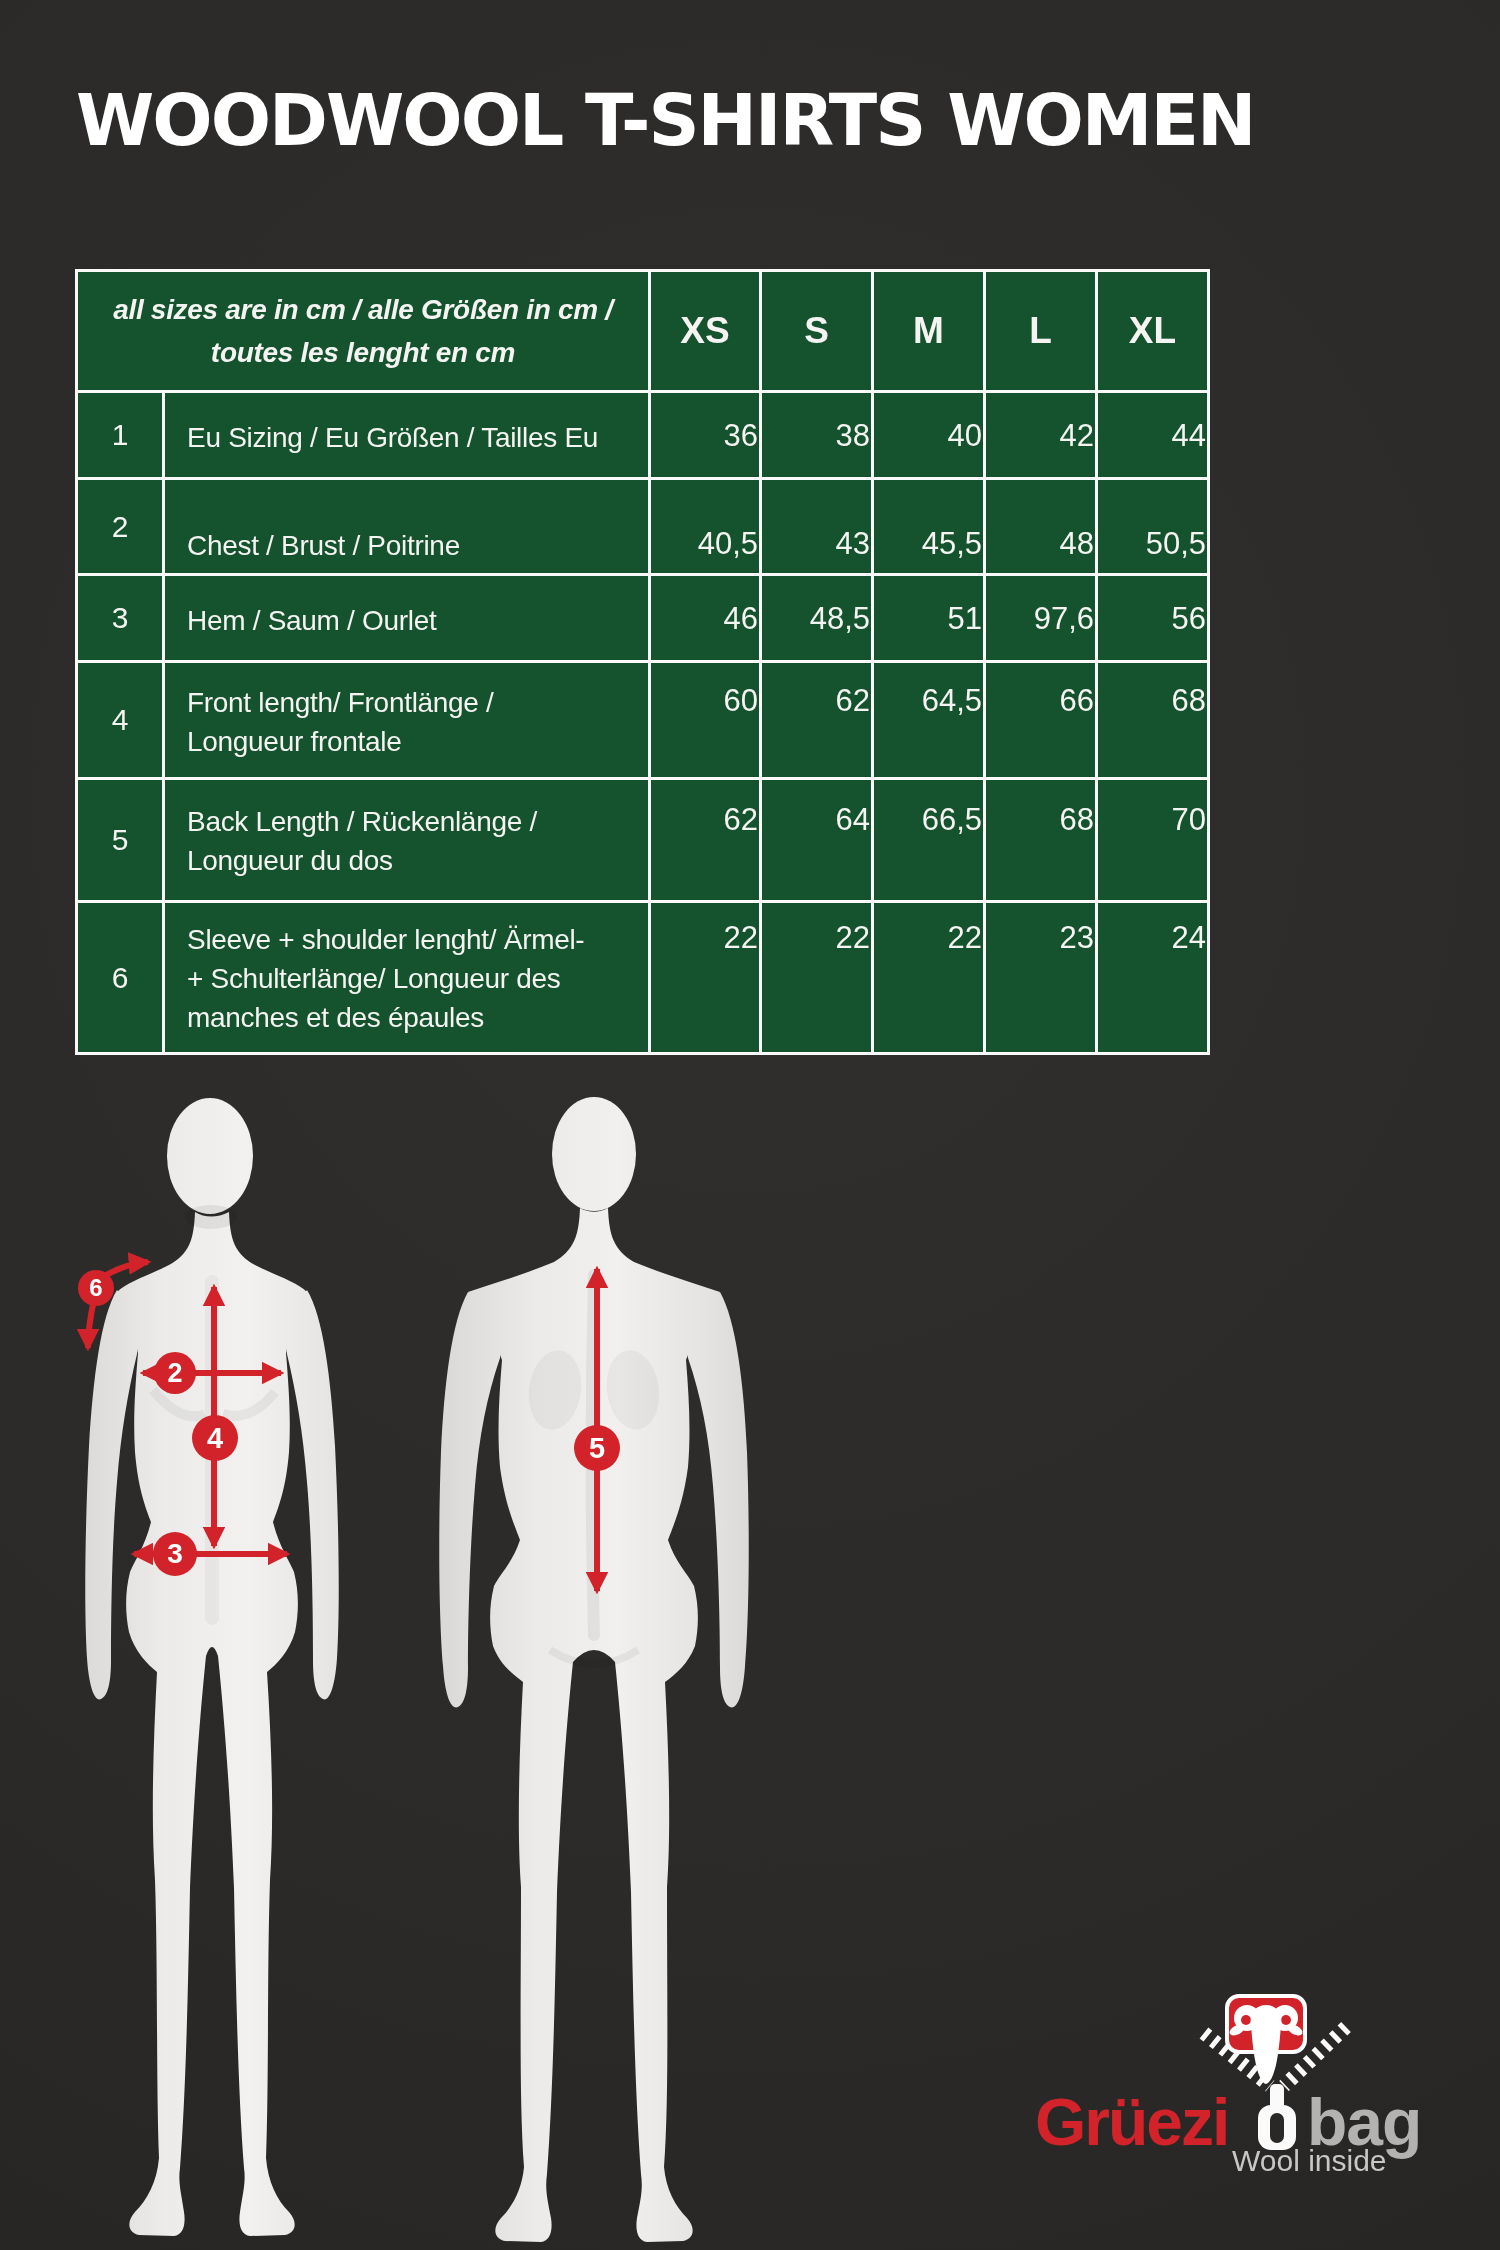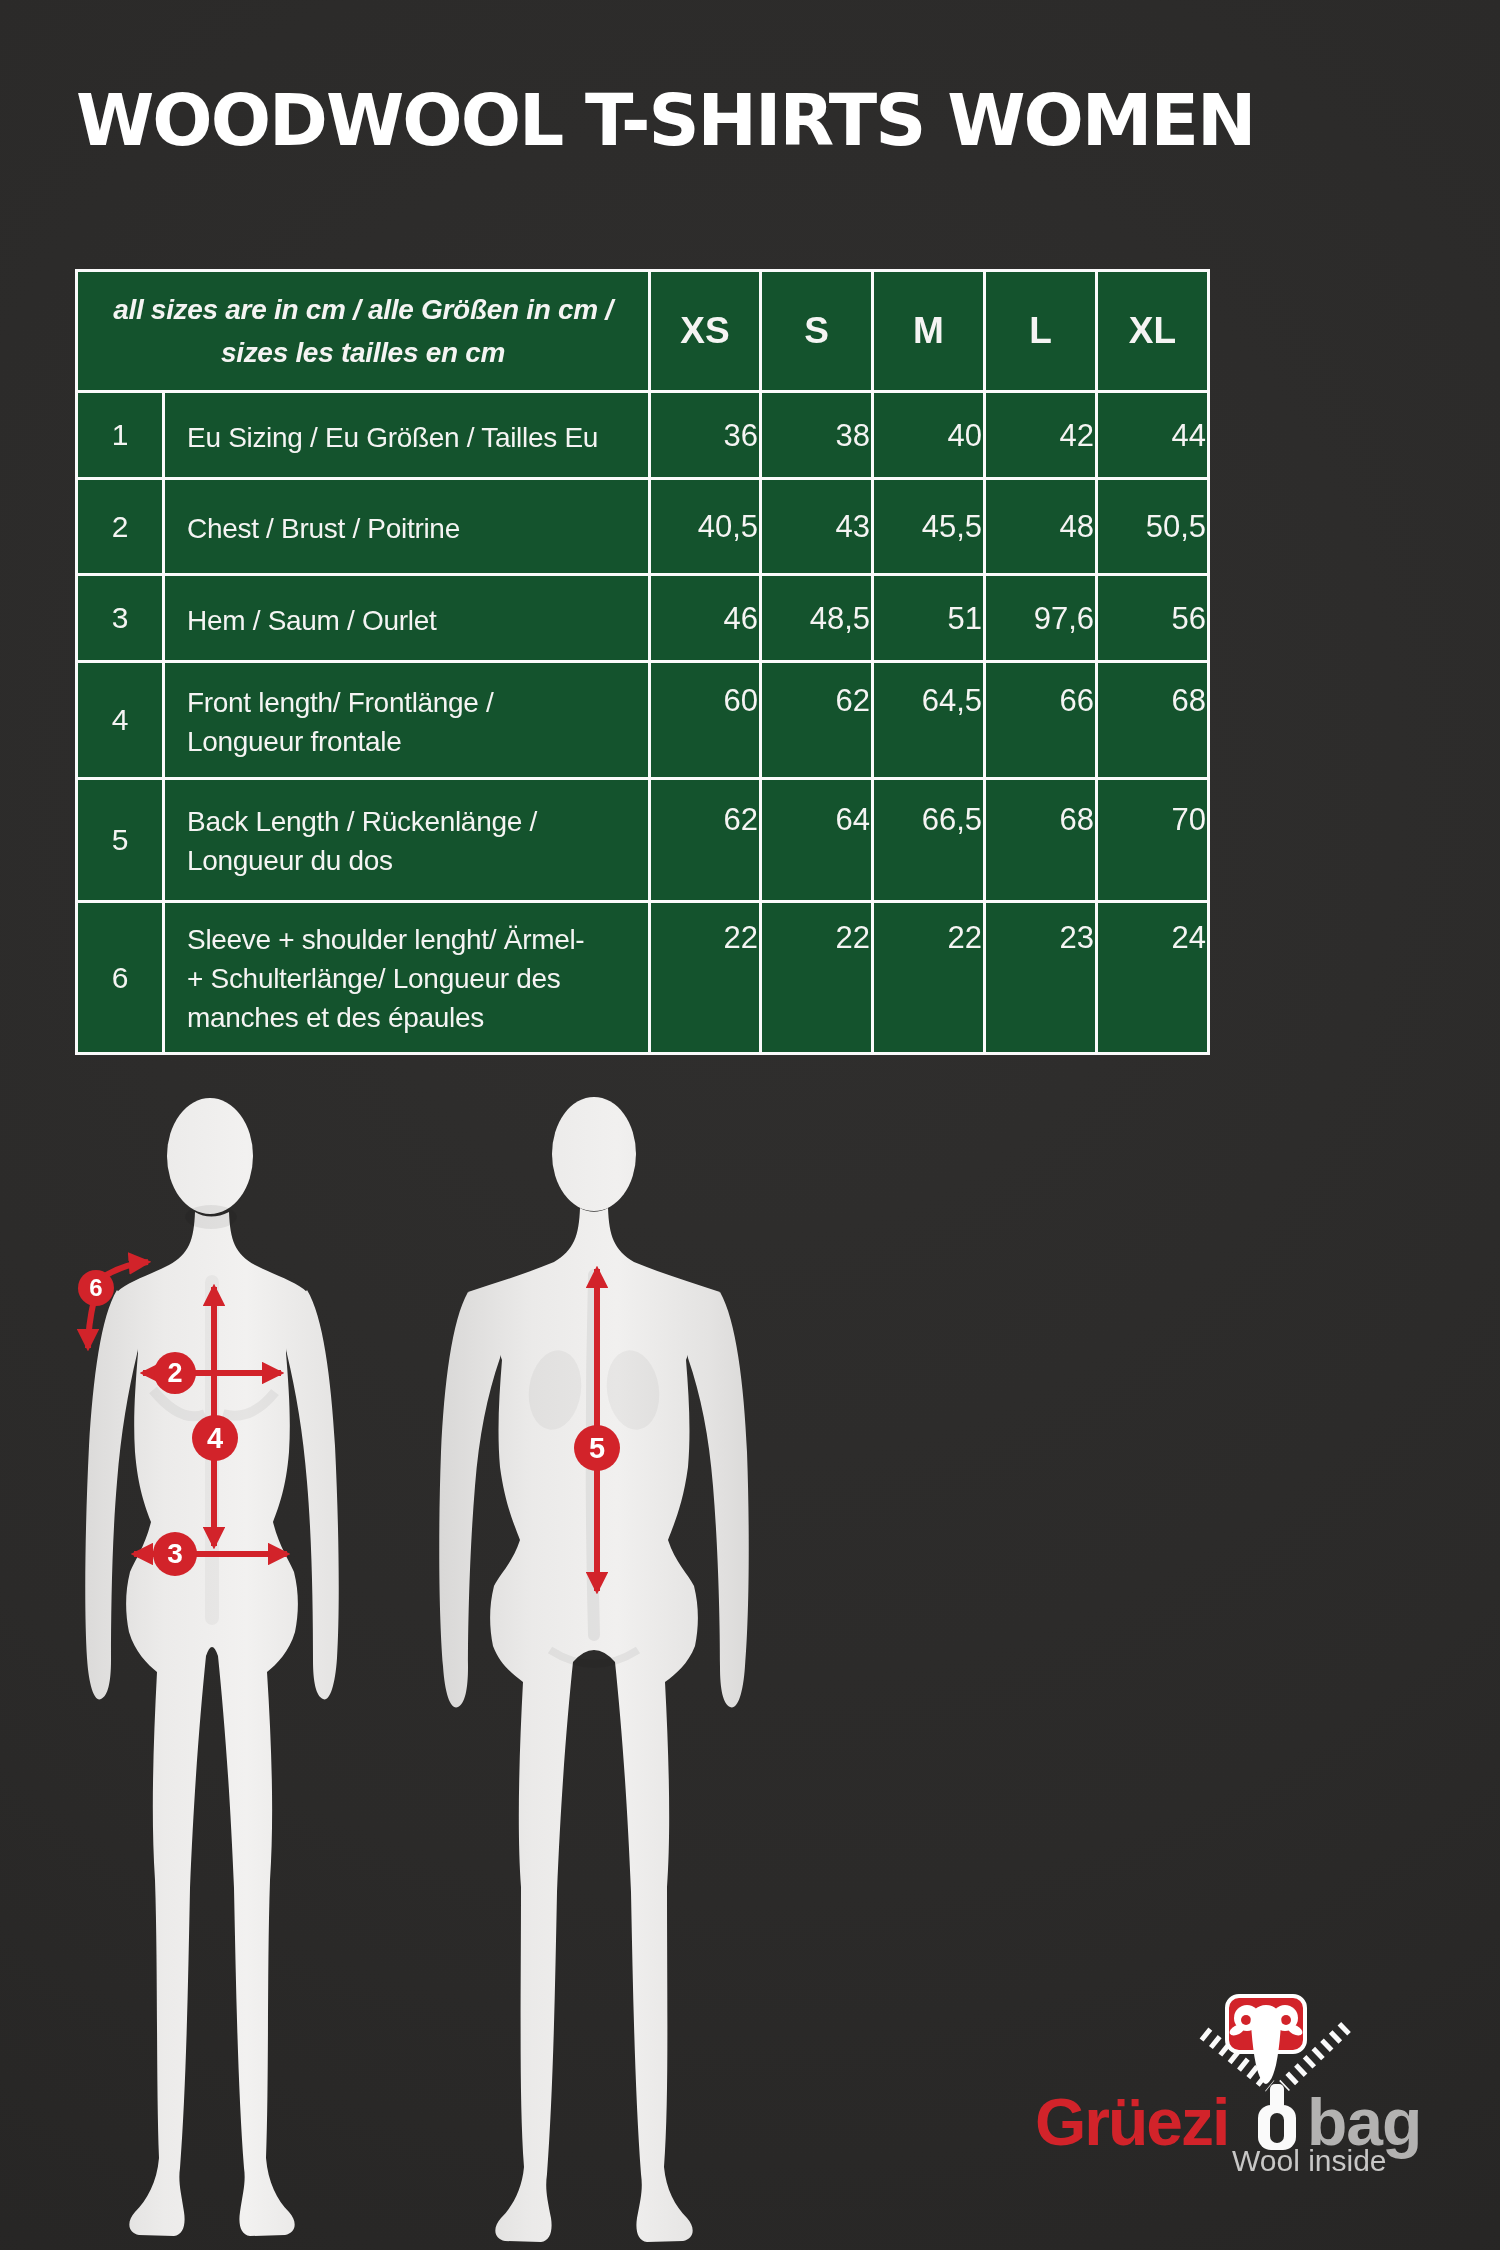--- a/index.html
+++ b/index.html
@@ -25,21 +25,21 @@
     text-align:center;vertical-align:middle;
     font-style:italic;font-weight:bold;font-size:28px;line-height:1.55;letter-spacing:-0.3px;
   }
   td.chead{text-align:center;vertical-align:middle;font-weight:bold;font-size:37px;}
   td.cnum{text-align:center;vertical-align:middle;font-size:30px;}
   td.cdesc{font-size:28px;line-height:1.4;padding-left:22px;letter-spacing:-0.3px;vertical-align:top;white-space:nowrap;}
   td.cval{text-align:right;font-size:31px;vertical-align:top;}
   tr.rH{height:121px;} tr.r1{height:87px;} tr.r2{height:96px;} tr.r3{height:87px;}
   tr.r4{height:117px;} tr.r5{height:123px;} tr.r6{height:152px;}
   tr.r1 .cdesc, tr.r1 .cval{padding-top:25px;}
-  tr.r2 .cdesc, tr.r2 .cval{padding-top:29px;}
+  tr.r2 .cdesc, tr.r2 .cval{padding-top:46px;}
   tr.r3 .cdesc, tr.r3 .cval{padding-top:25px;}
   tr.r4 .cdesc, tr.r4 .cval{padding-top:20px;}
   tr.r5 .cdesc, tr.r5 .cval{padding-top:22px;}
   tr.r6 .cdesc, tr.r6 .cval{padding-top:17px;}
   
   .badge{
     position:absolute;border-radius:50%;background:#d2232a;color:#ffffff;
     display:flex;align-items:center;justify-content:center;
     font-weight:bold;z-index:30;
   }
@@ -67,21 +67,21 @@
       <col style="width:111px">
         <col style="width:112px">
         <col style="width:112px">
       <col style="width:112px">
         <col style="width:112px">
     </colgroup>
     <tbody>
         <tr class="rH">
       <td class="cnote" colspan="2">
         <div>all sizes are in cm / alle Größen in cm /</div>
-        <div>sizes les tailles en cm</div>
+        <div>toutes les lenght en cm</div>
       </td>
       <td class="chead">XS</td>
       <td class="chead">S</td>
       <td class="chead">M</td>
       <td class="chead">L</td>
       <td class="chead">XL</td>
     </tr>
     <tr class="r1">
       <td class="cnum">1</td>
       <td class="cdesc">

